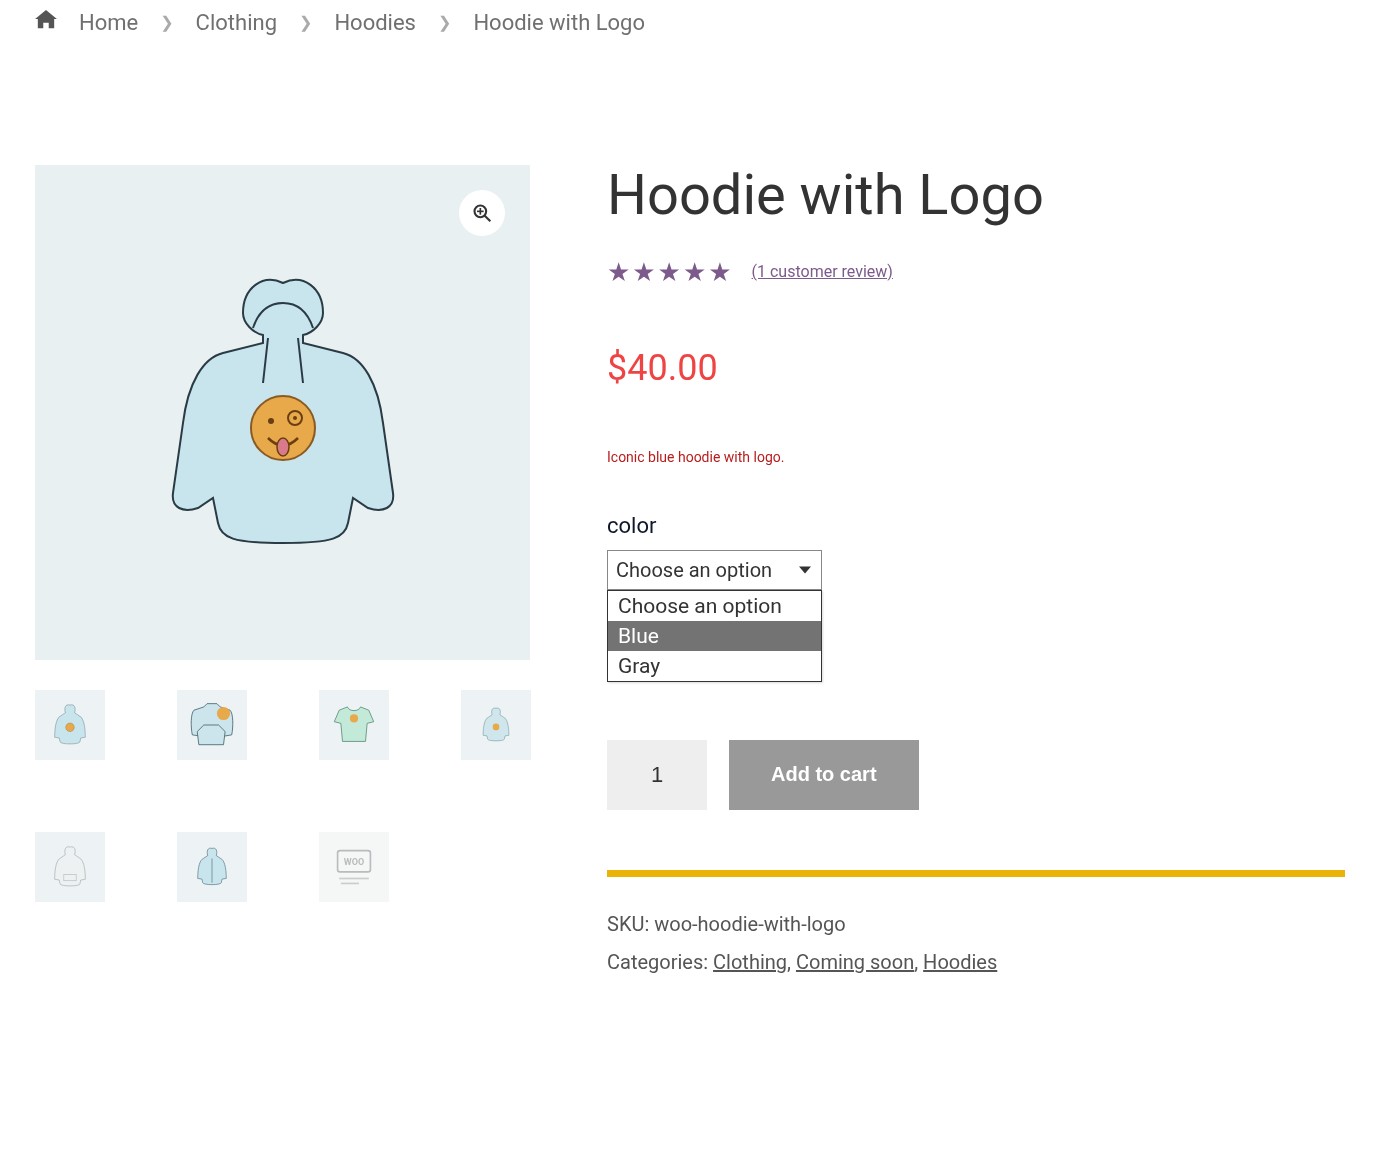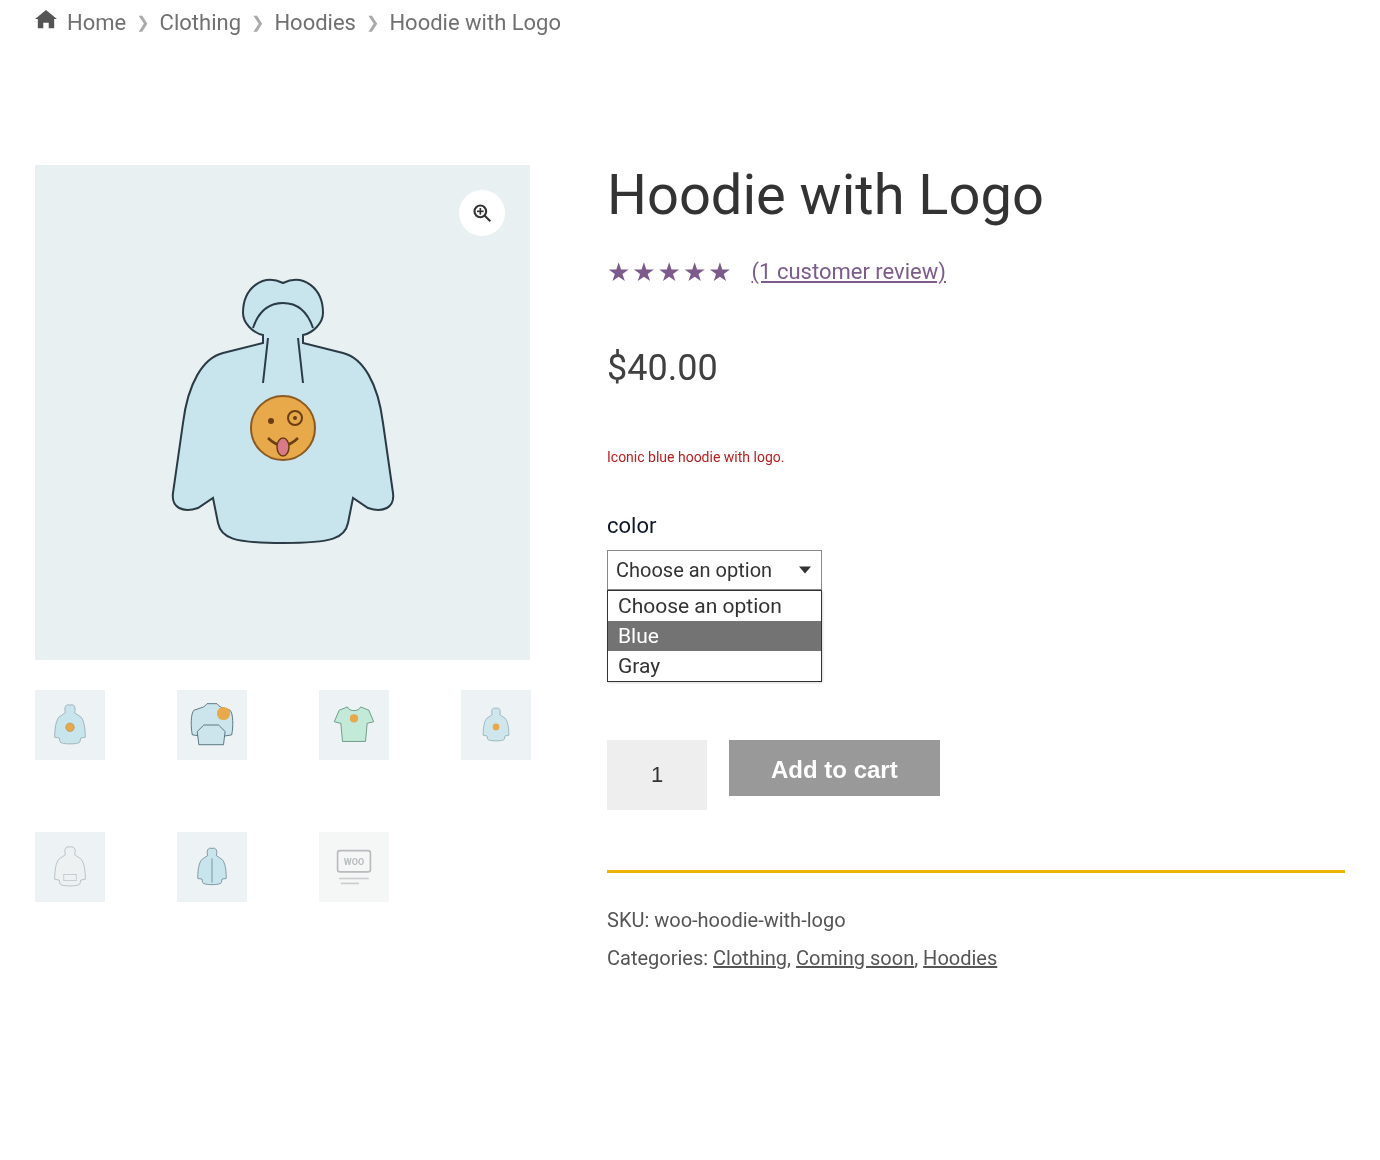--- a/index.html
+++ b/index.html
@@ -6,21 +6,21 @@
   body {
     font-family: -apple-system, BlinkMacSystemFont, "Segoe UI", Roboto, sans-serif;
     background: #fff;
     color: #333;
     width: 1380px;
     padding: 10px 35px 20px 35px;
   }
   .breadcrumb {
     display: flex;
     align-items: center;
-    gap: 10px;
+    gap: 22px;
     color: #707070;
     font-size: 22px;
     margin-bottom: 130px;
   }
   .breadcrumb a { color: #707070; text-decoration: none; }
   .breadcrumb .sep { color: #aaa; font-size: 16px; }
   .home-icon { color: #555; font-size: 22px; }
   .content {
     display: flex;
     gap: 70px;
@@ -59,24 +59,24 @@
     margin-bottom: 30px;
     line-height: 1.1;
   }
   .rating-row {
     display: flex; align-items: center; gap: 18px;
     margin-bottom: 60px;
   }
   .stars { color: #7d5a8c; font-size: 26px; letter-spacing: 2px; }
   .review-link {
     color: #7d5a8c; text-decoration: underline;
-    font-size: 22px;
+    font-size: 16px;
   }
   .price {
-    font-size: 36px; color: #404040; font-weight: 400;
+    font-size: 36px; color: #ef4444; font-weight: 400;
     margin-bottom: 60px;
   }
   .desc { font-size: 14px; color: #b91c1c; margin-bottom: 48px; }
   .variation-label {
     font-size: 22px; color: #0f172a; margin-bottom: 12px; display: block;
   }
   .select-wrap { position: relative; width: 215px; margin-bottom: 30px; }
   .select-box {
     width: 215px; height: 40px;
     border: 1px solid #888;
@@ -117,31 +117,31 @@
   }
   .qty {
     width: 100px; height: 70px;
     background: #eee;
     border: none;
     text-align: center;
     font-size: 22px;
     color: #333;
   }
   .add-cart {
-    height: 56px;
+    height: 70px;
     background: #999;
     color: #fff;
     border: none;
     padding: 16px 42px;
-    font-size: 24px;
+    font-size: 20px;
     font-weight: 600;
     cursor: pointer;
   }
   .meta {
-    border-top: 3px solid #eab308;
+    border-top: 7px solid #eab308;
     padding-top: 28px;
     font-size: 20px;
     color: #555;
     line-height: 1.9;
   }
   .meta a { color: #555; text-decoration: underline; }
   
   .hoodie-body { fill:#c8e4ec; stroke:#2a3b45; stroke-width:2; }
   .face { fill:#e8a94b; stroke:#8a5a22; stroke-width:2; }
 </style>

